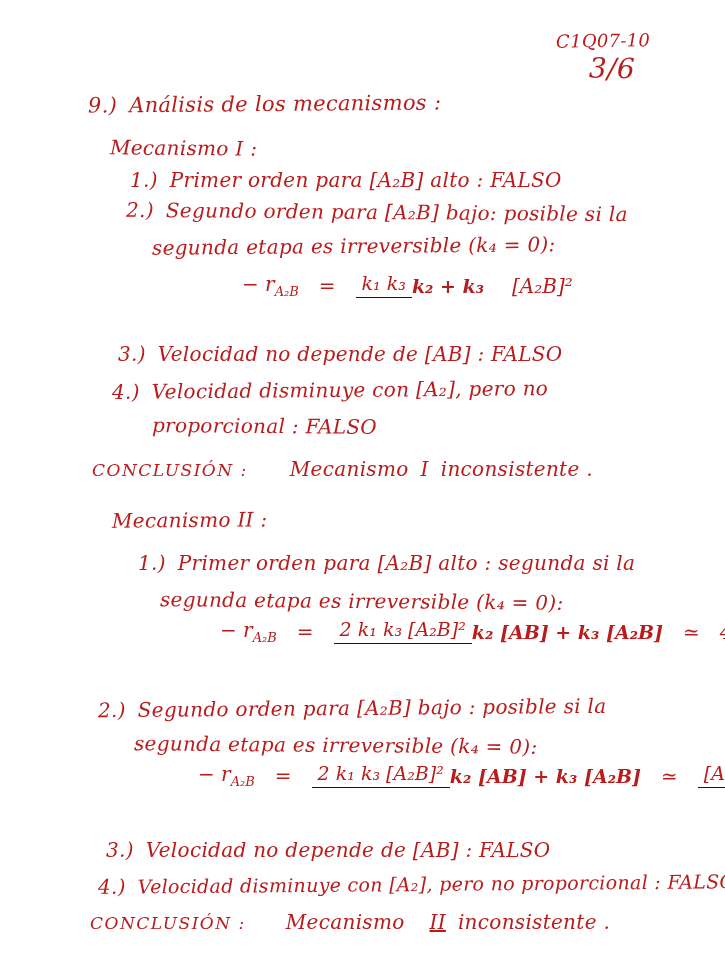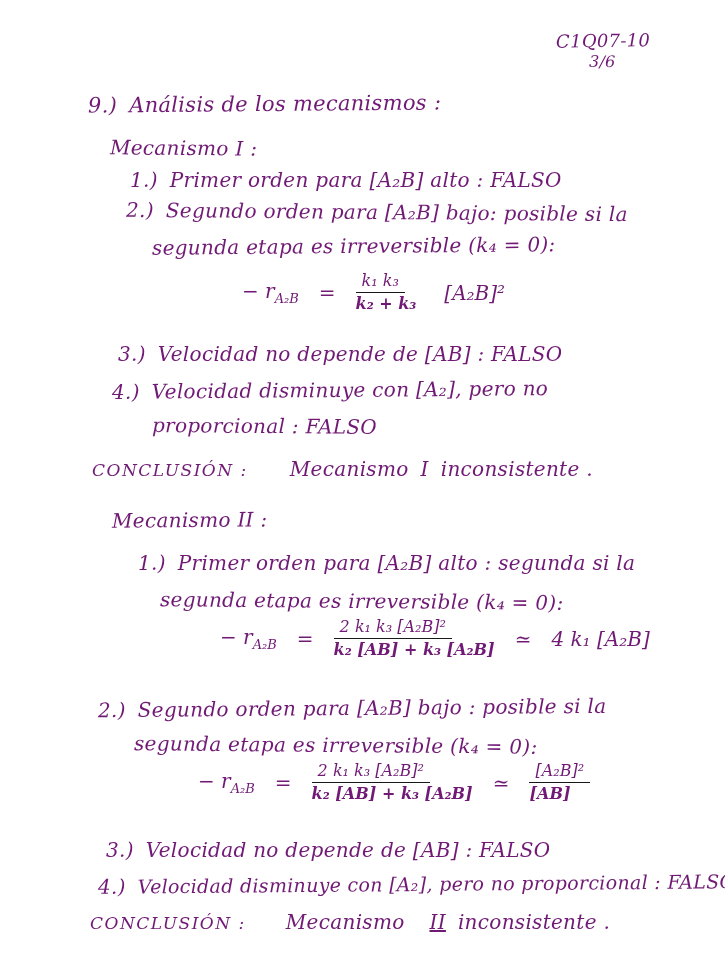--- a/index.html
+++ b/index.html
@@ -1,42 +1,42 @@
 <!DOCTYPE html>
 <html><head>
 <meta charset="utf-8">
 <style>
   html,body{margin:0;padding:0;background:#e8e8e8;}
   .page{
     position:relative;width:725px;height:974px;background:#ffffff;
-    font-family:"DejaVu Serif", serif;font-style:italic;color:#701a75;
+    font-family:"DejaVu Serif", serif;font-style:italic;color:#b91c1c;
     overflow:hidden;margin:0 auto;
   }
   .hw{position:absolute;white-space:nowrap;font-size:20px;line-height:1.2;letter-spacing:.3px;}
   .row{display:flex;align-items:baseline;gap:12px;}
   .itemnum{font-size:20px;}
   .caps{font-size:17px;letter-spacing:1.5px;font-style:italic;}
   .eq{position:absolute;display:flex;align-items:center;gap:20px;font-size:20px;white-space:nowrap;}
-  .frac{display:inline-flex;flex-direction:column;align-items:flex-start;line-height:1.15;font-size:16px;}
+  .frac{display:inline-flex;align-items:flex-end;line-height:1.15;font-size:19px;}
   .frac .num{border-bottom:1.7px solid #171717;padding:0 6px 2px;}
   .frac .den{padding-top:2px;font-weight:bold;}
   sub.s{font-size:13px;letter-spacing:0;}
   .ul{text-decoration:underline;margin-left:13px;}
   .r-n1{transform:rotate(-1deg);}
   .r-n05{transform:rotate(-0.5deg);}
   .r-p05{transform:rotate(0.5deg);}
   .r-p1{transform:rotate(1deg);}
 </style>
 </head>
 <body>
 
 <div class="page">
 
   <div class="hw r-n1" style="left:556px;top:30px;font-size:18px;">C1Q07-10</div>
-  <div class="hw r-p1" style="left:589px;top:52px;font-size:16px;">3/6</div>
+  <div class="hw r-p1" style="left:589px;top:52px;font-size:28px;">3/6</div>
 
   <div class="hw row r-n05" style="left:88px;top:92px;font-size:21px;">
     <span>9.)</span>
     <span>Análisis de los mecanismos :</span>
   </div>
 
   <div class="hw r-p05" style="left:110px;top:136px;">Mecanismo I :</div>
 
   <div class="hw row" style="left:130px;top:168px;">
     <span class="itemnum">1.)</span>

